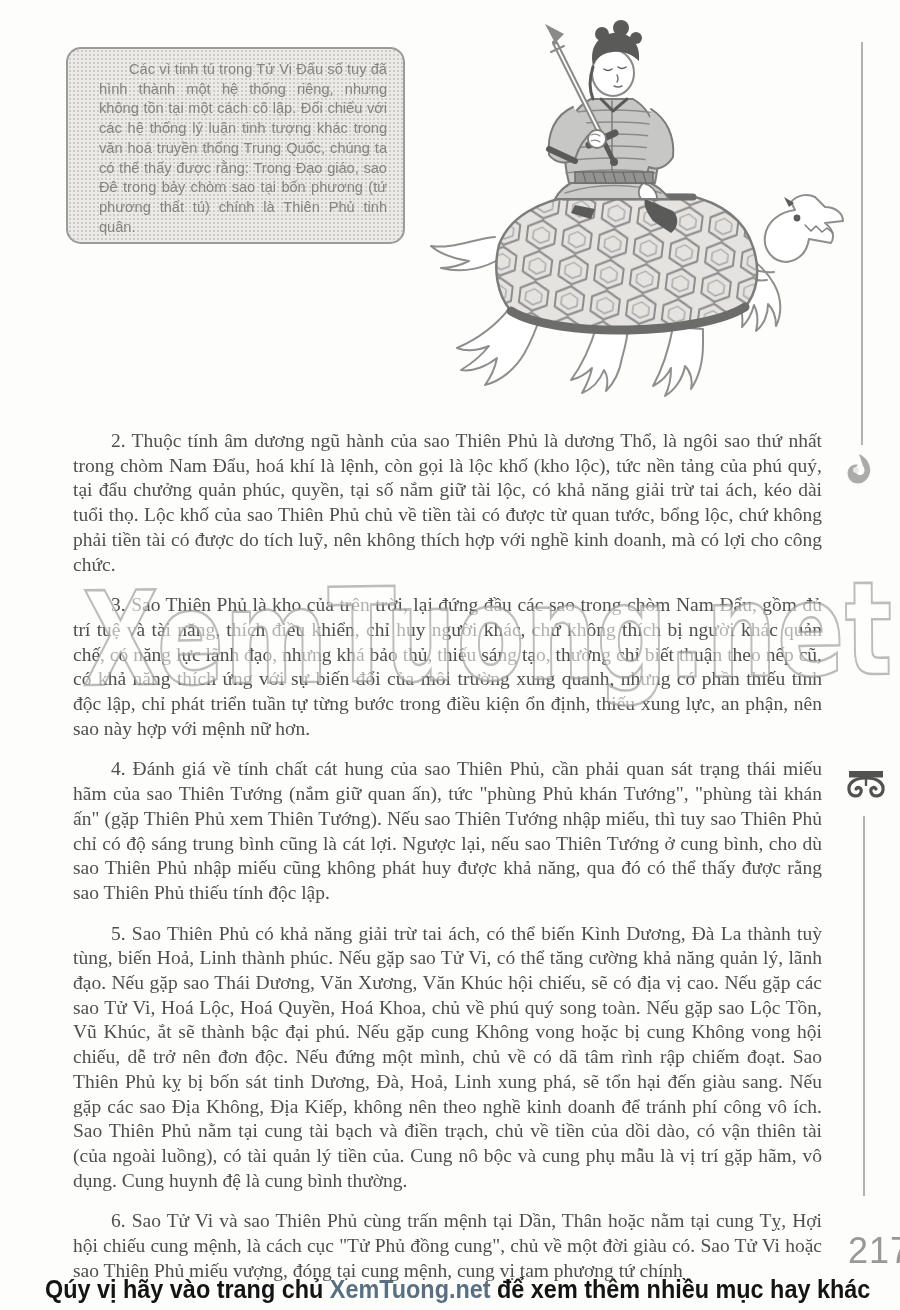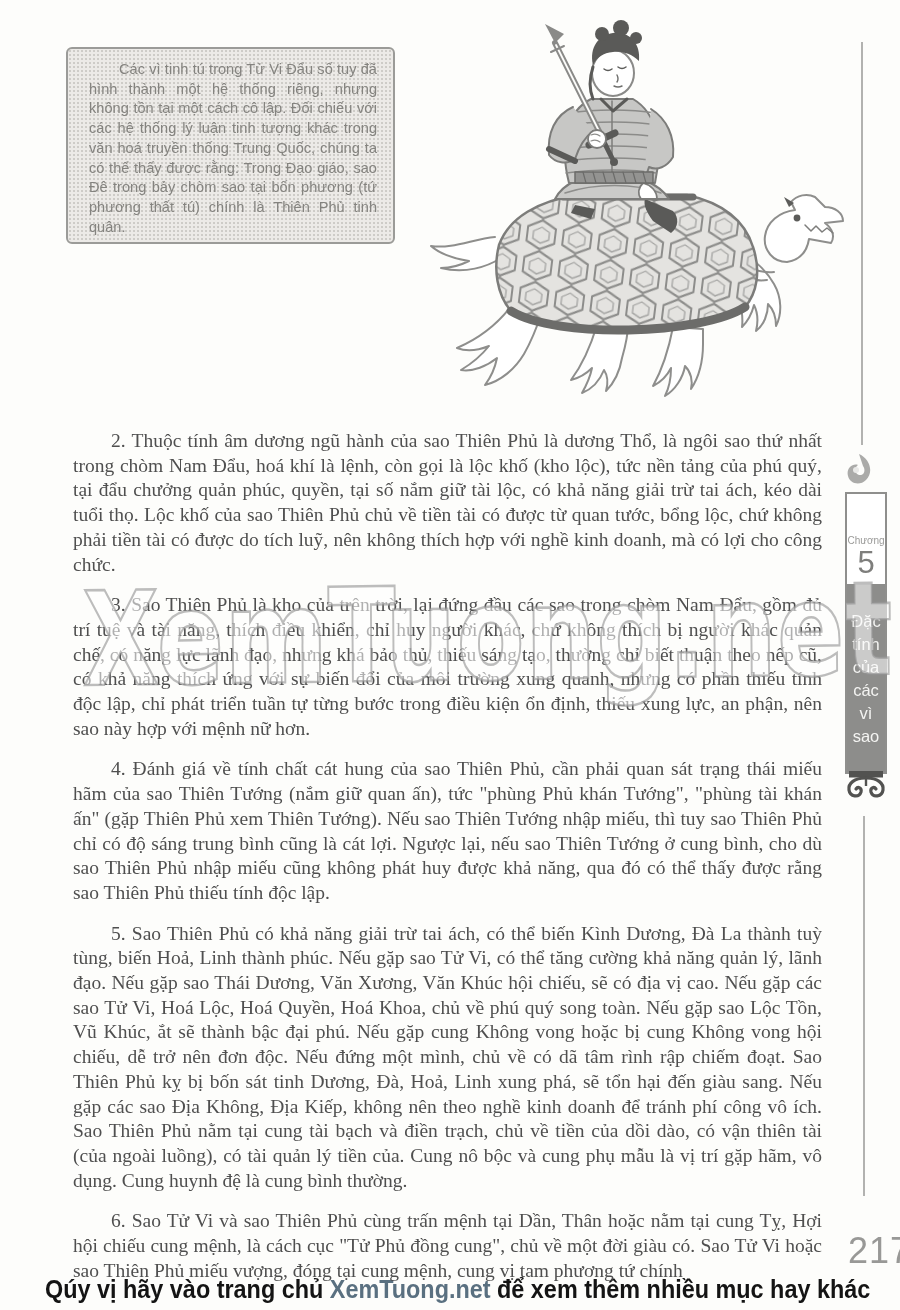--- a/index.html
+++ b/index.html
@@ -2,25 +2,25 @@
 <html><head>
 <meta charset="utf-8">
 <style>
   html,body{margin:0;padding:0;}
   body{width:900px;height:1310px;background:#fdfdfb;position:relative;overflow:hidden;
        font-family:"Liberation Serif", serif;}
   .page{position:absolute;inset:0;}
 
   
   .intro-box{position:absolute;left:66px;top:47px;width:288px;height:182px;
-    border:2px solid #9b9b98;border-radius:6px;
+    border:2px solid #9b9b98;border-radius:15px;
     background-color:#eceae7;
     background-image:radial-gradient(rgba(135,135,128,0.30) 1px, transparent 1.3px);
     background-size:4px 4px;
-    padding:11px 16px 0 21px;}
+    padding:11px 16px 0 31px;}
   .intro-text{margin:0;font-family:"Liberation Sans",sans-serif;font-size:14.6px;
     line-height:19.7px;color:#84837f;text-align:justify;text-indent:30px;}
 
   
   .illustration{position:absolute;left:405px;top:15px;width:450px;height:395px;}
   .illustration svg{width:100%;height:100%;}
 
   
   .body-text{position:absolute;left:57px;top:413px;width:781px;z-index:1;}
   .body-text p{margin:16px;font-size:19.5px;line-height:24.7px;color:#4f4f4f;
@@ -145,34 +145,20 @@
       <rect x="170" y="157" width="78" height="11" fill="#939391" stroke="#6c6c6a" stroke-width="1.5"></rect>
       <path d="M178 157 l3 11 M188 157 l3 11 M198 157 l3 11 M208 157 l3 11 M218 157 l3 11 M228 157 l3 11 M238 157 l3 11" stroke="#6c6c6a" stroke-width="1.2"></path>
     </svg>
   </div>
 
   <div class="rail-line rail-line-top"></div>
   <svg class="tear-icon" viewBox="0 0 27 31">
     <path d="M14 1 C25 6 29 19 21 27 C15 33 5 31 3 23 C1 16 7 10 13 12 C9 15 10 21 14 22 C19 23 21 17 18 13 Z" fill="#9c9c9a" opacity="0.85"></path>
     <circle cx="11" cy="17" r="3" fill="#e9e9e7"></circle>
   </svg>
-  <div class="sidebar-column">
-    <div class="chapter-box">
-      <div class="chapter-label">Chương</div>
-      <div class="chapter-number">5</div>
-    </div>
-    <div class="chapter-panel">
-      <span>Đặc</span>
-      <span>tính</span>
-      <span>của</span>
-      <span>các</span>
-      <span>vì</span>
-      <span>sao</span>
-    </div>
-  </div>
   <svg class="cloud-icon" viewBox="0 0 42 32">
     <rect x="4" y="0" width="34" height="6.5" fill="#525250"></rect>
     <path d="M20 7 C10 7 3 12 4 19 C5 26 14 27 16 21 C17 17 13 15 11 18" stroke="#525250" stroke-width="3.2" fill="none" stroke-linecap="round"></path>
     <path d="M22 7 C32 7 39 12 38 19 C37 26 28 27 26 21 C25 17 29 15 31 18" stroke="#525250" stroke-width="3.2" fill="none" stroke-linecap="round"></path>
     <path d="M21 7 L21 15" stroke="#525250" stroke-width="2.4" fill="none"></path>
   </svg>
   <div class="rail-line rail-line-bottom"></div>
 
   <main class="body-text">
     <p>2. Thuộc tính âm dương ngũ hành của sao Thiên Phủ là dương Thổ, là ngôi sao thứ nhất trong chòm Nam Đẩu, hoá khí là lệnh, còn gọi là lộc khố (kho lộc), tức nền tảng của phú quý, tại đẩu chưởng quản phúc, quyền, tại số nắm giữ tài lộc, có khả năng giải trừ tai ách, kéo dài tuổi thọ. Lộc khố của sao Thiên Phủ chủ về tiền tài có được từ quan tước, bổng lộc, chứ không phải tiền tài có được do tích luỹ, nên không thích hợp với nghề kinh doanh, mà có lợi cho công chức.</p>

